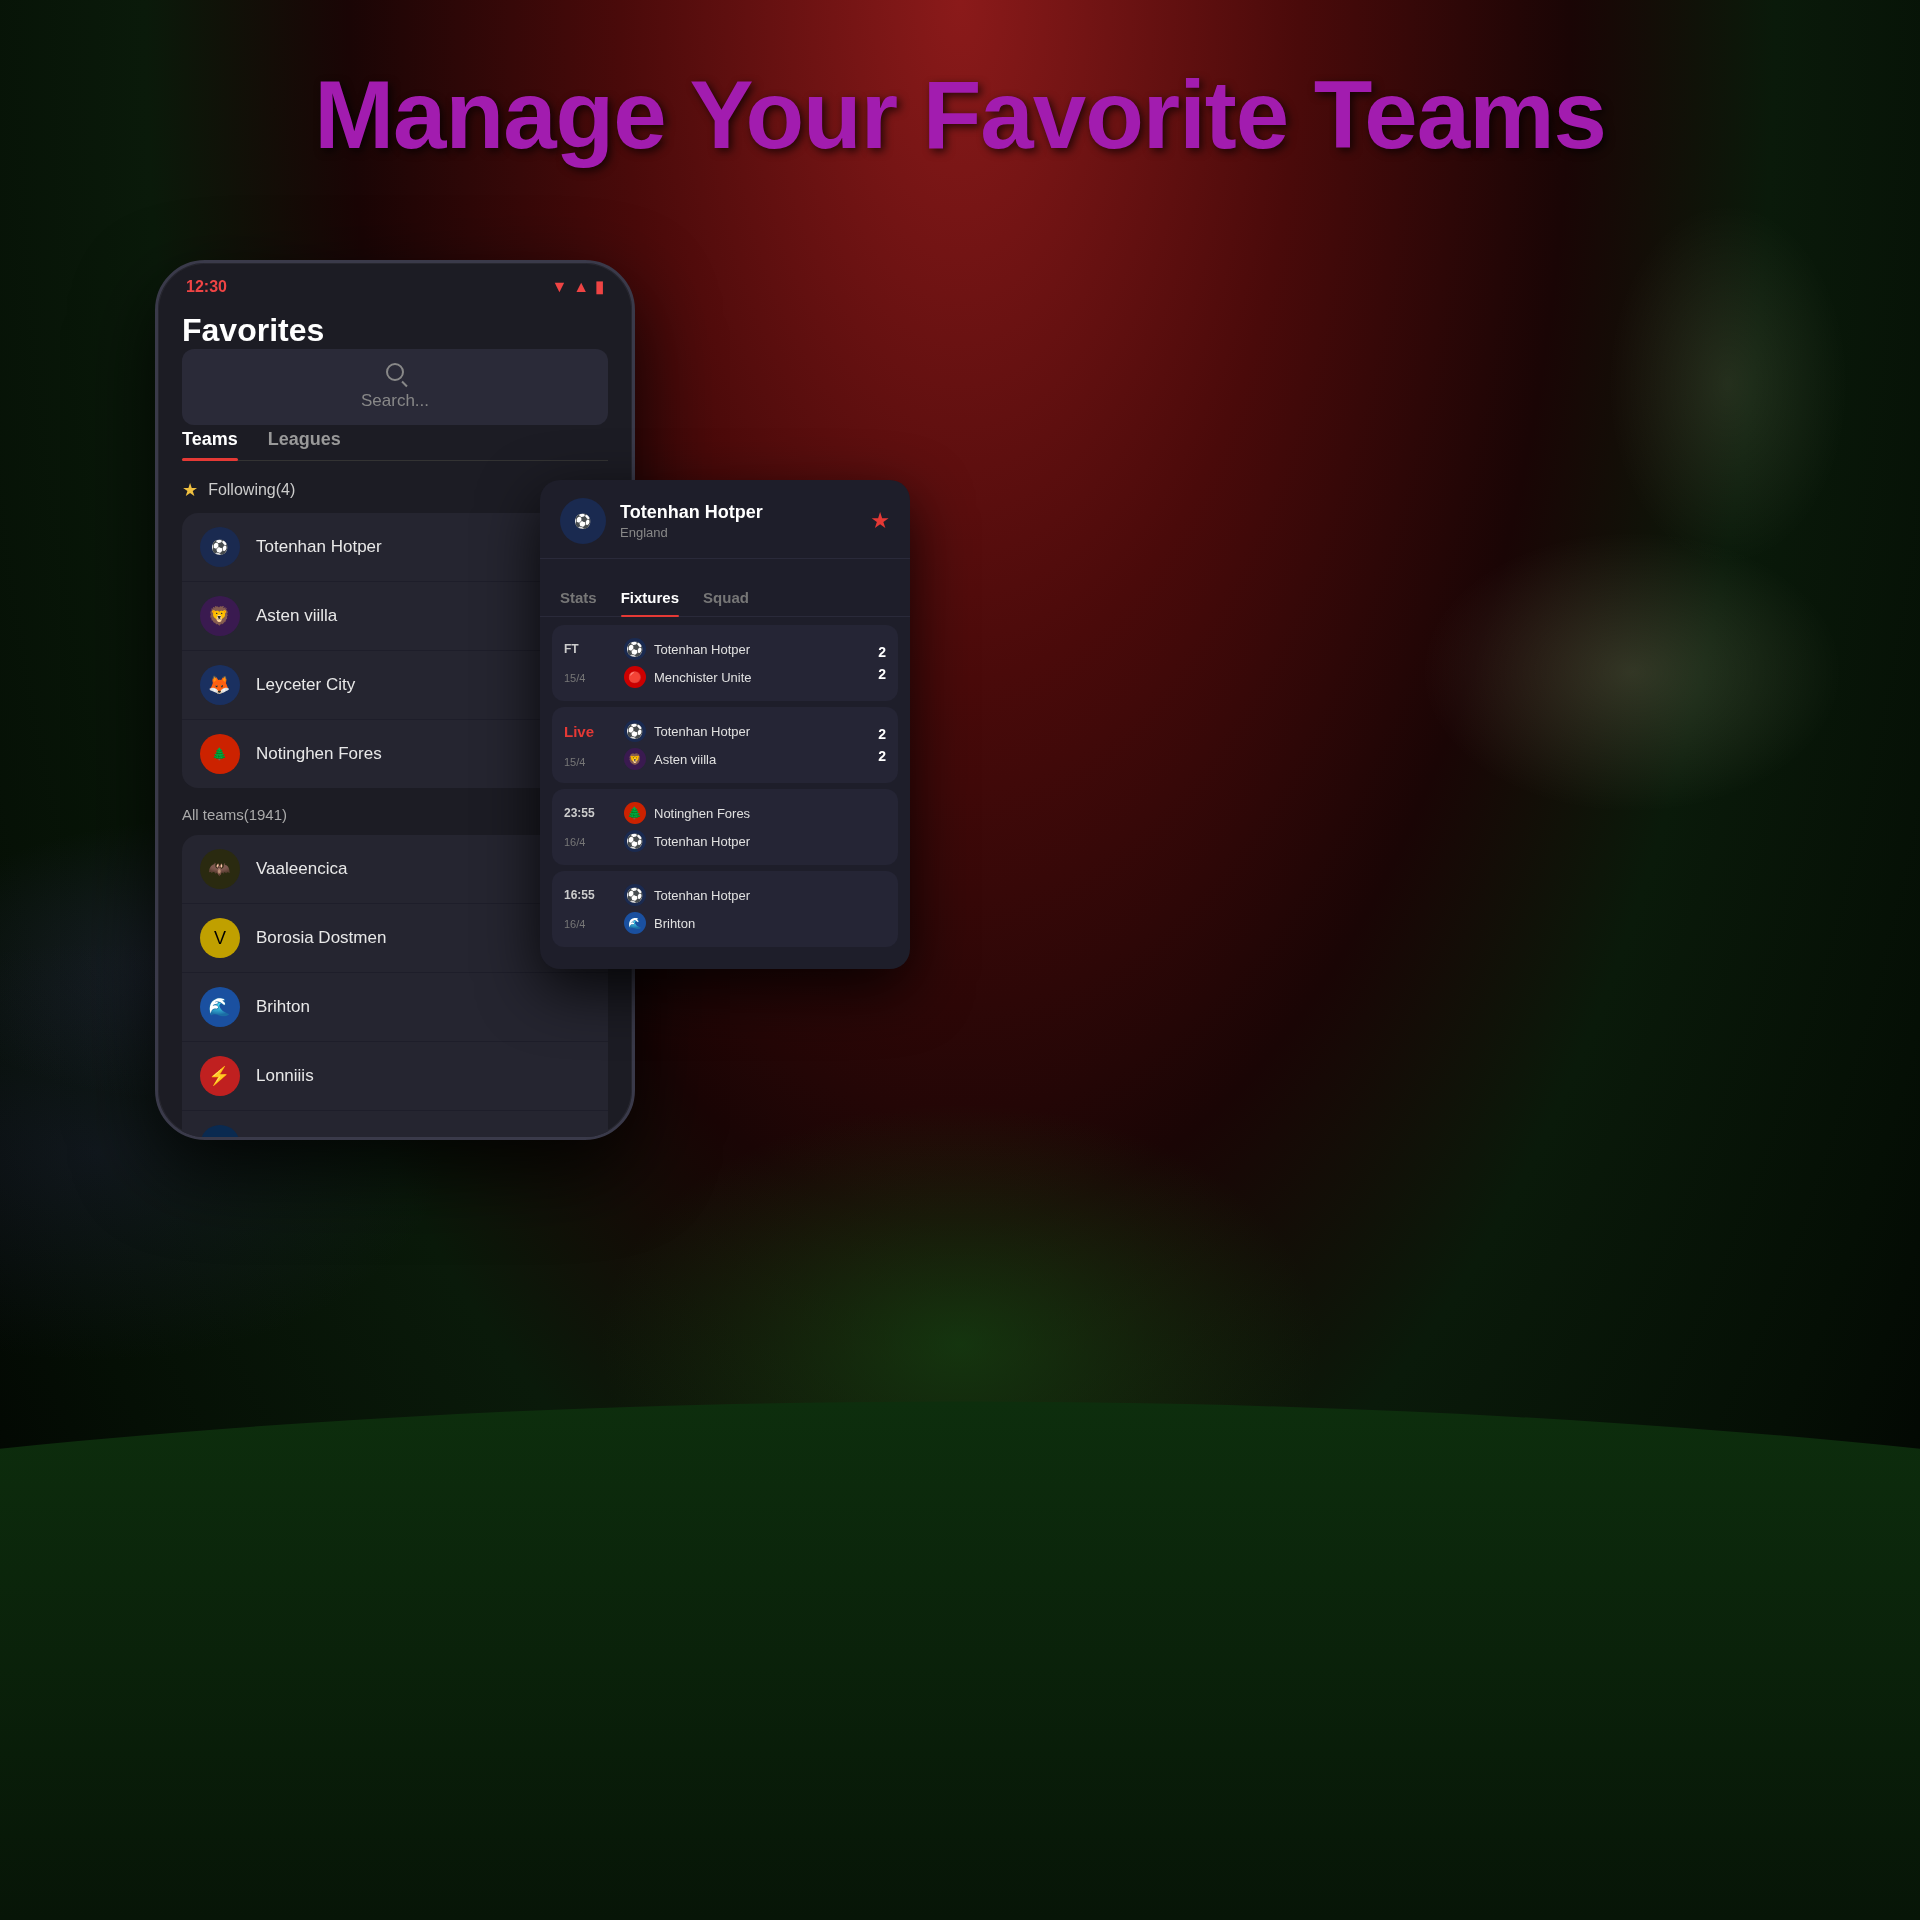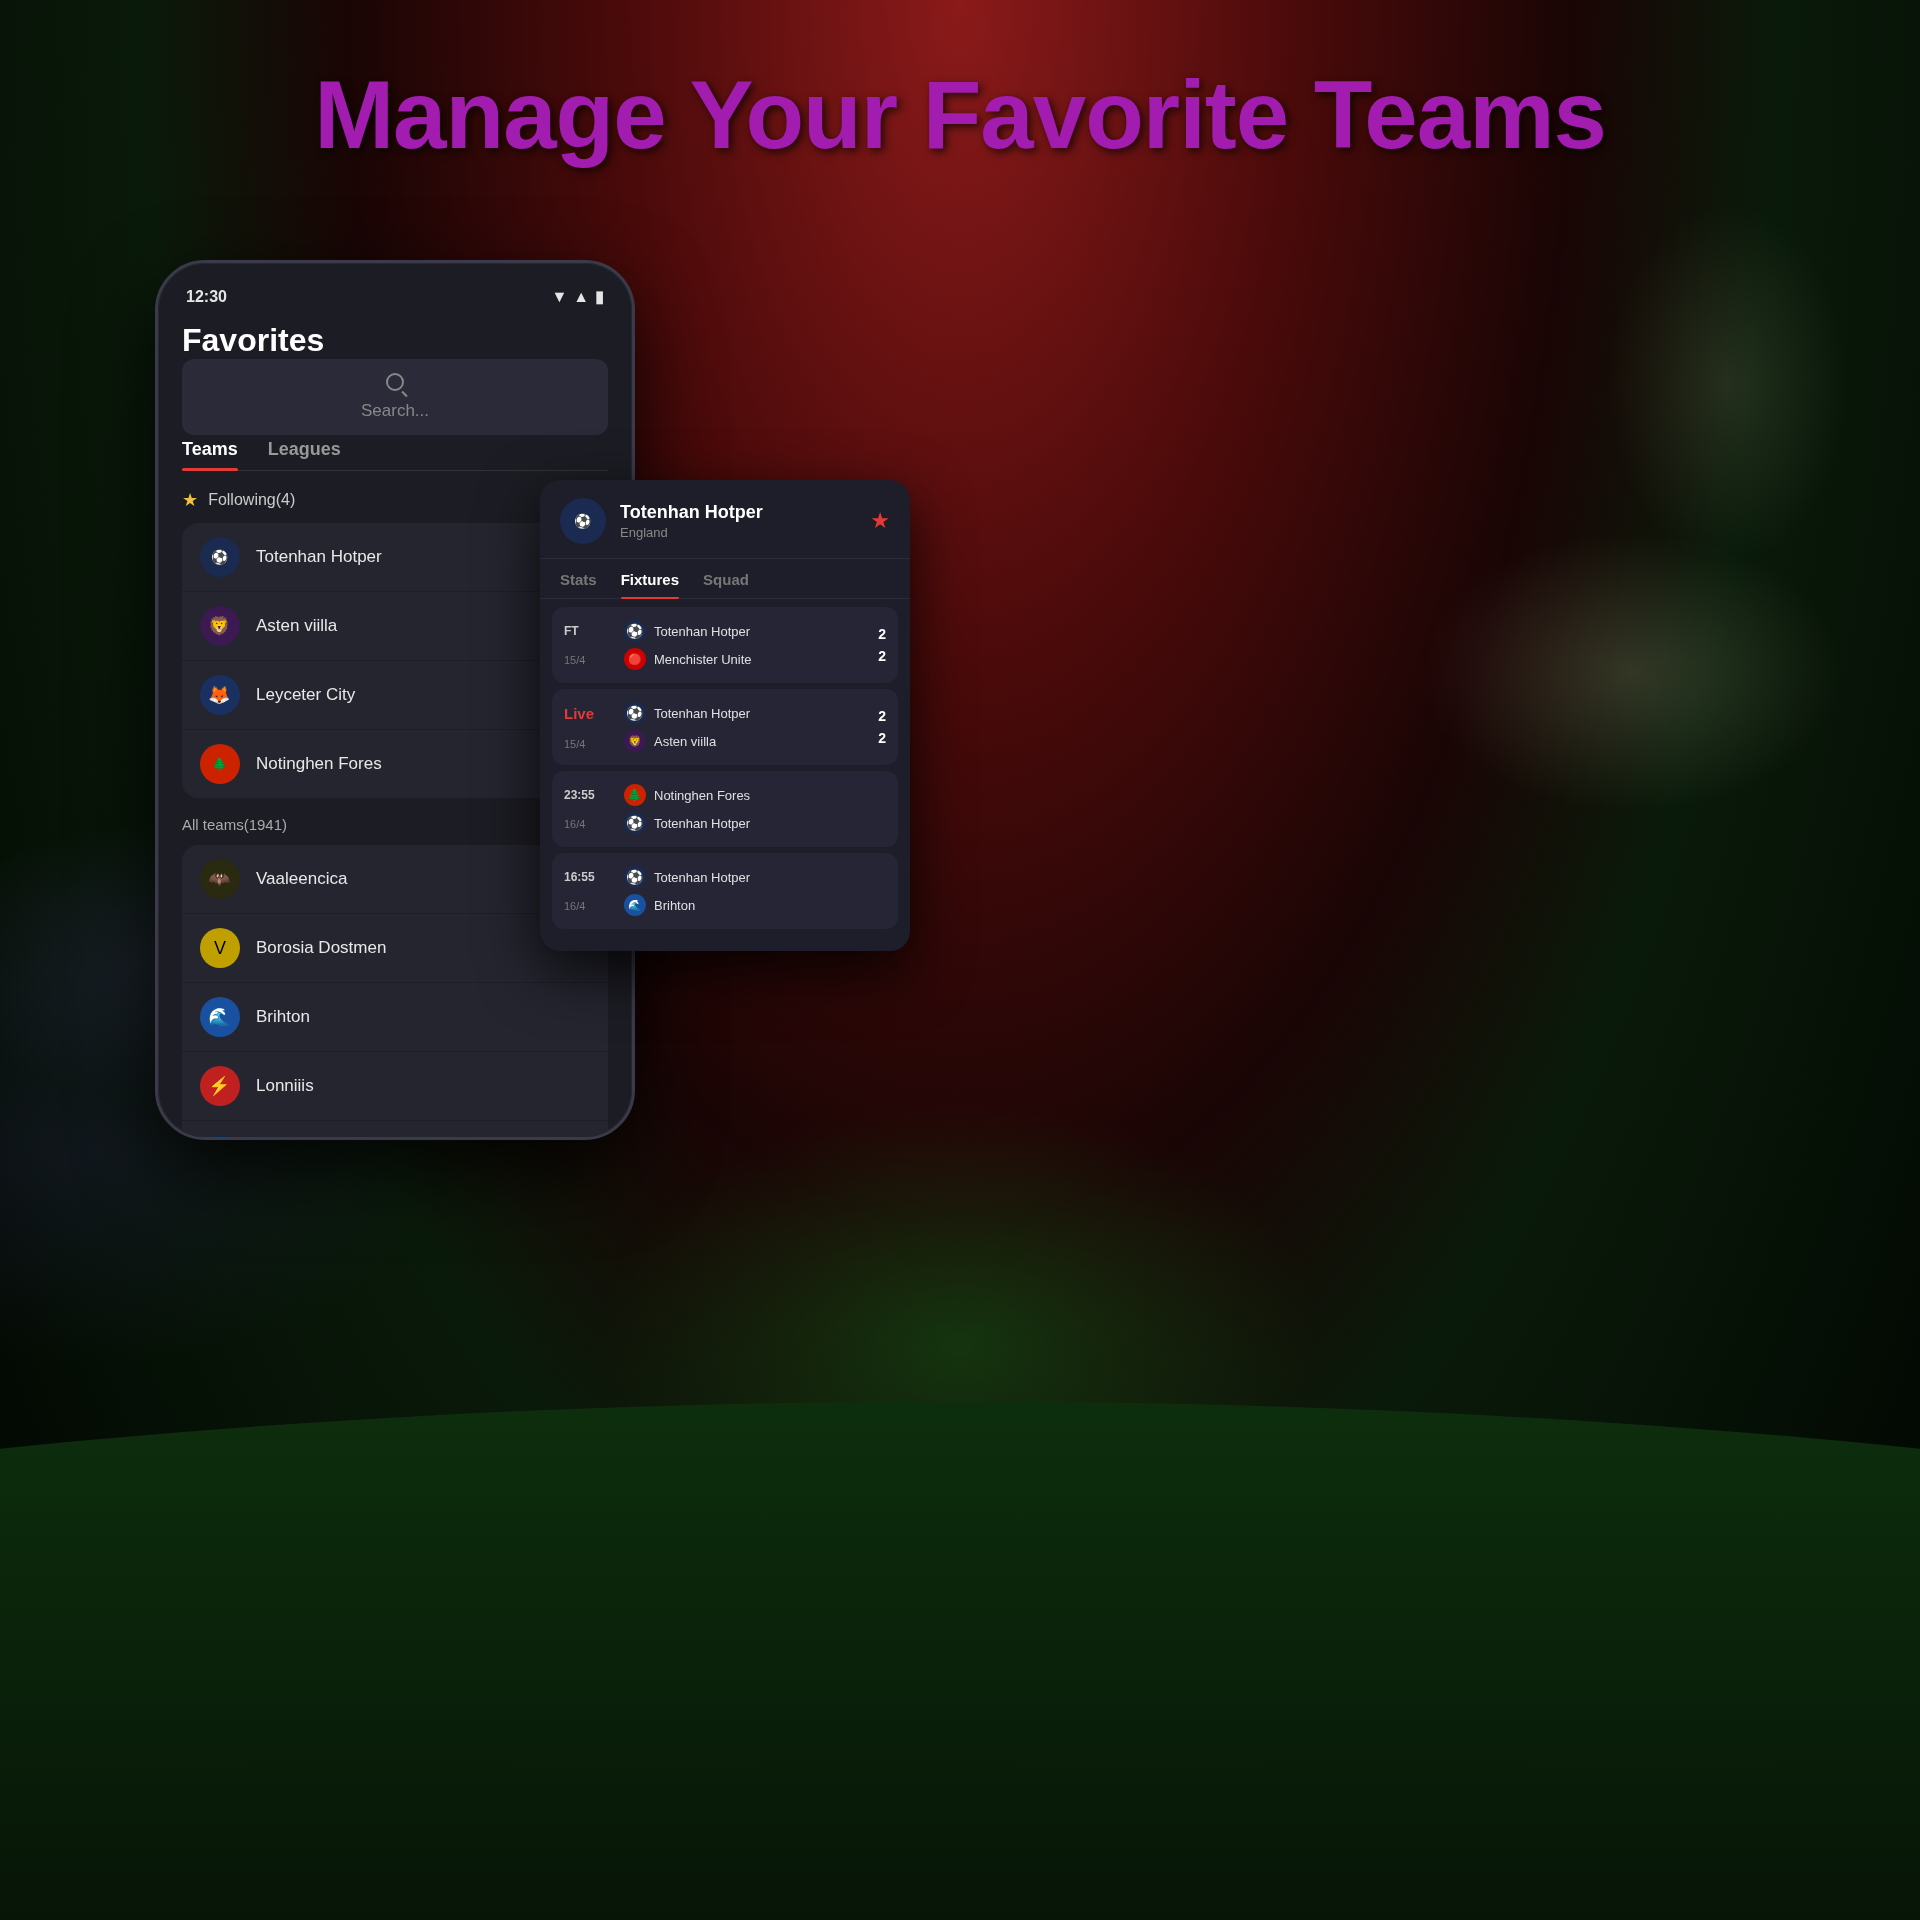--- a/index.html
+++ b/index.html
@@ -83,24 +83,24 @@
       padding: 0 0;
       height: 100%;
       overflow: hidden;
     }
 
     
     .status-bar {
       display: flex;
       justify-content: space-between;
       align-items: center;
-      padding: 24px 28px 8px;
+      padding: 14px 28px 8px;
       font-size: 16px;
       font-weight: 600;
-      color: #e5e5e5;
+      color: #ef4444;
     }
 
     .status-icons {
       display: flex;
       align-items: center;
       gap: 6px;
     }
 
     
     .phone-content {
@@ -320,20 +320,21 @@
       border-bottom: 1px solid #2a2a3a;
       margin-bottom: 8px;
     }
 
     .popup-tab {
       font-size: 15px;
       font-weight: 600;
       color: #777;
       padding-bottom: 10px;
       position: relative;
+      margin-top: 18px;
     }
 
     .popup-tab.active {
       color: #fff;
     }
 
     .popup-tab.active::after {
       content: '';
       position: absolute;
       bottom: -1px;

